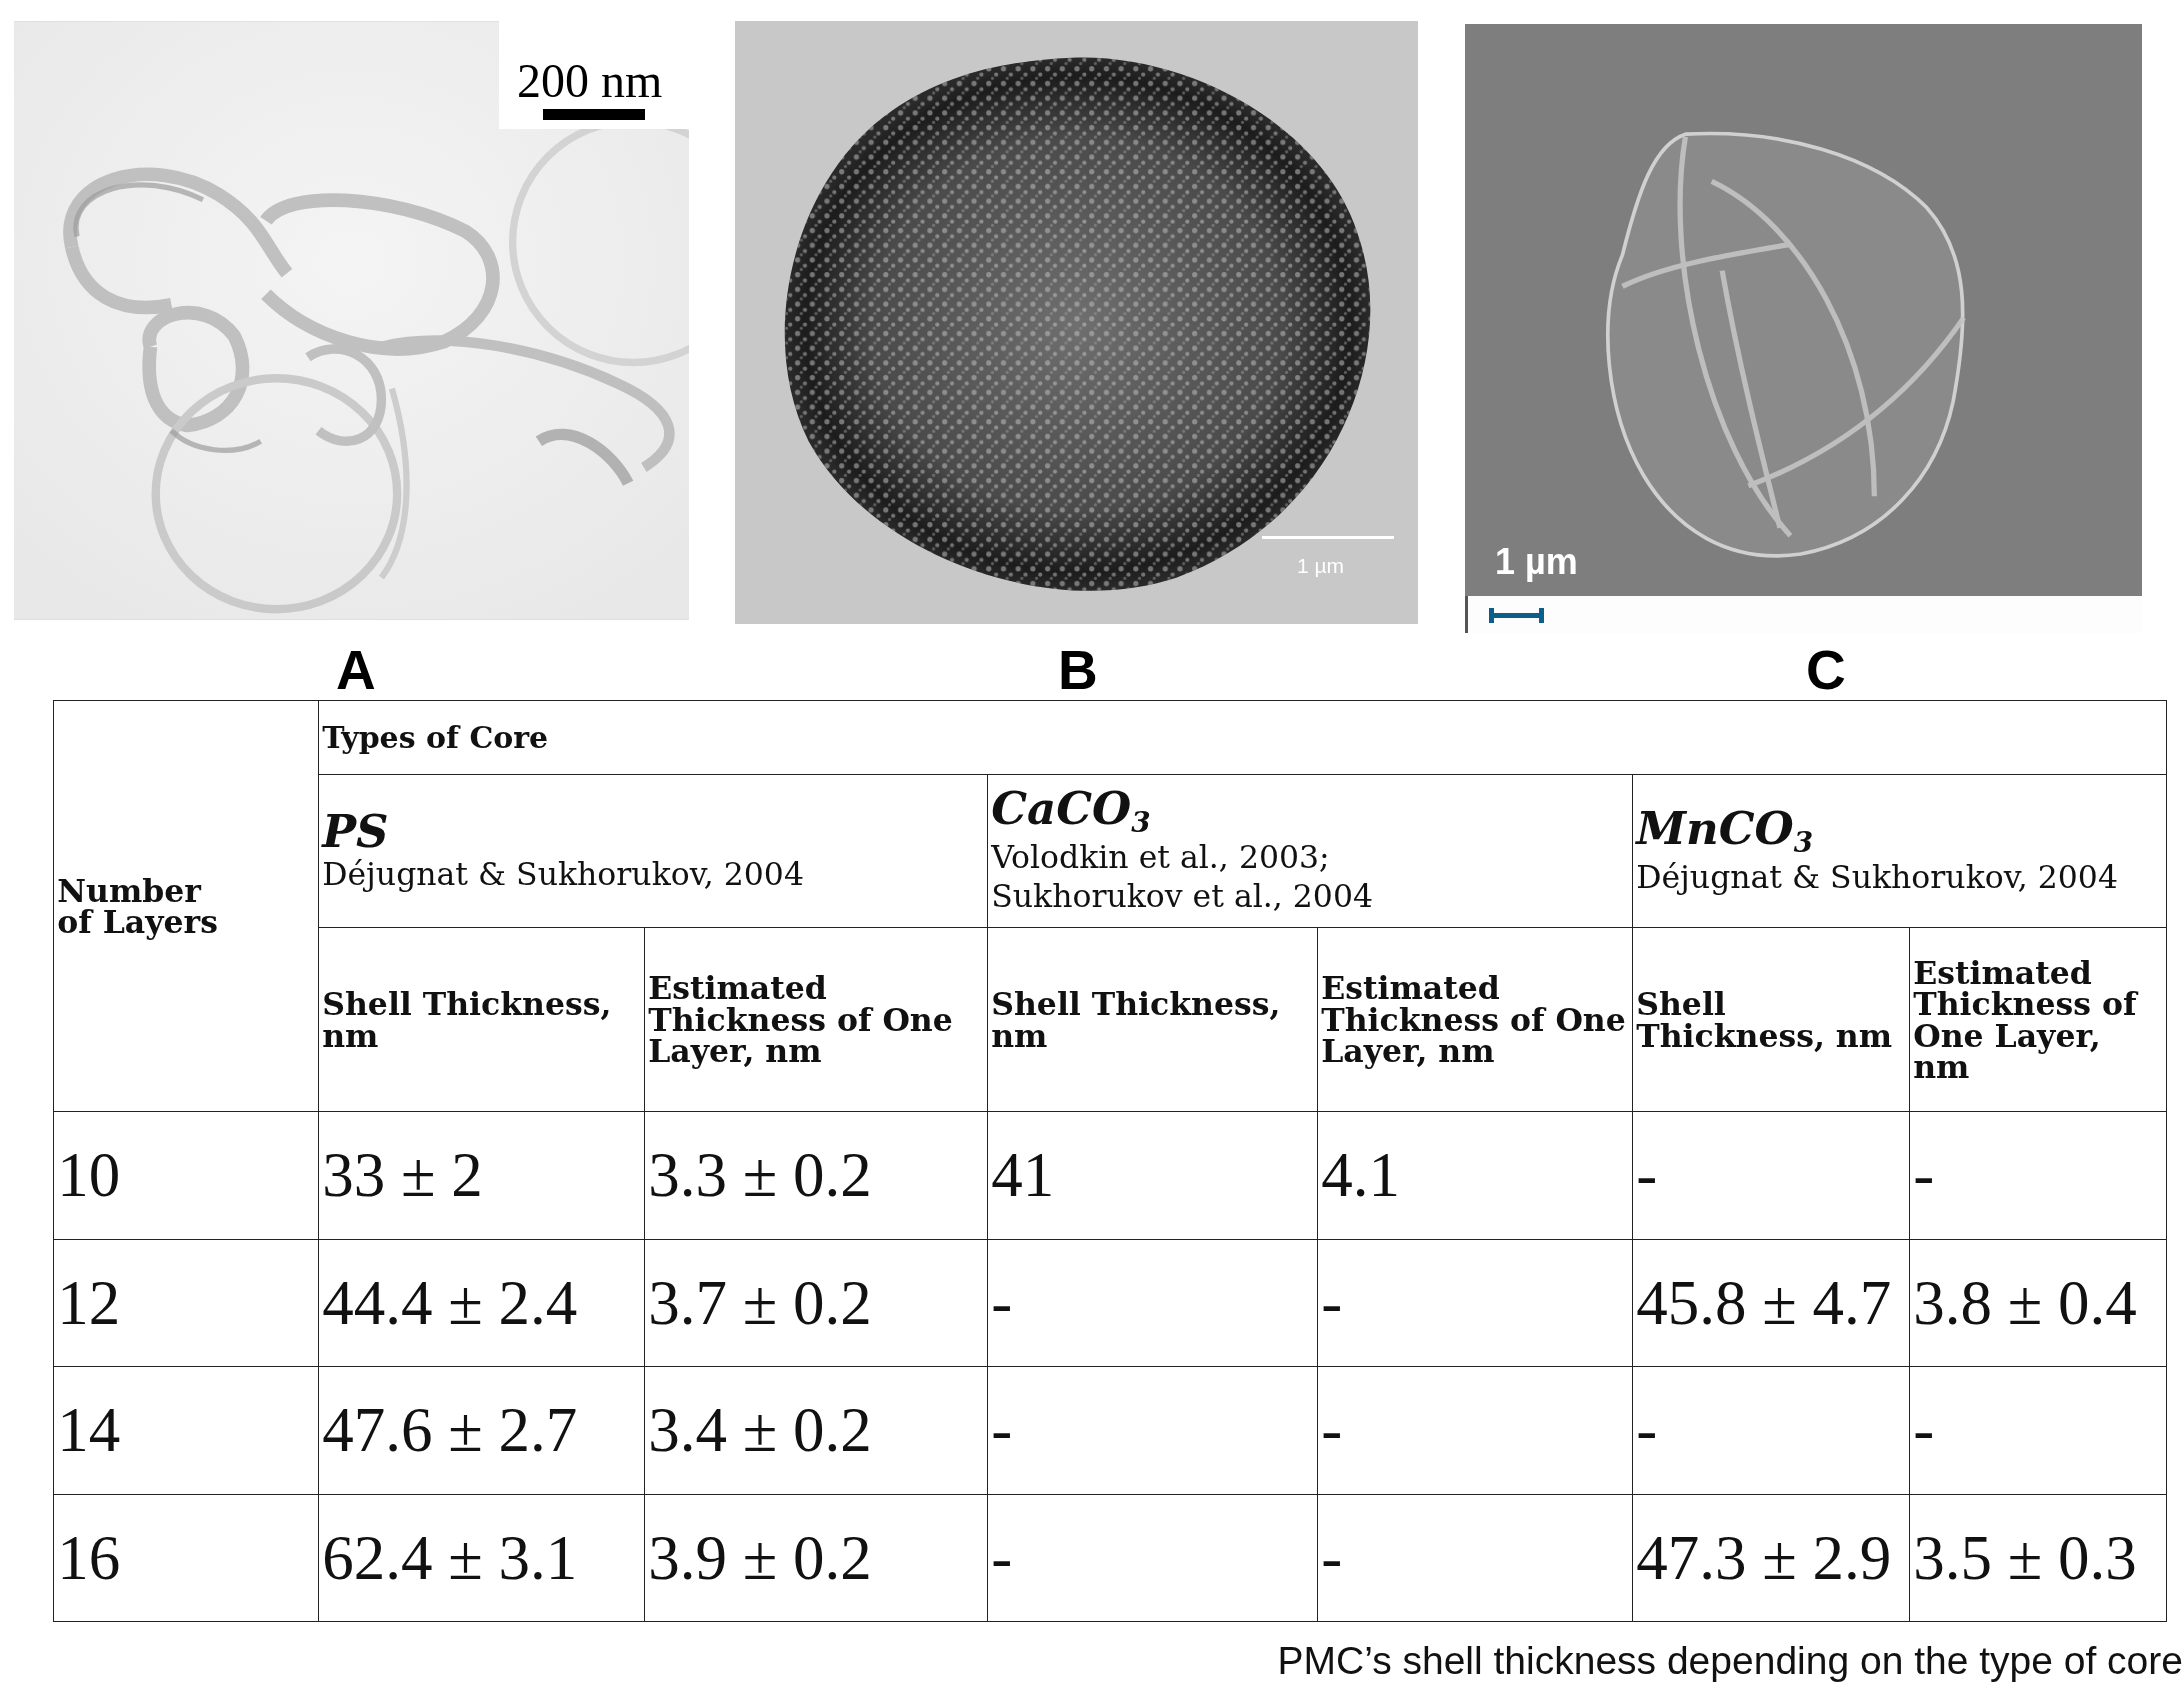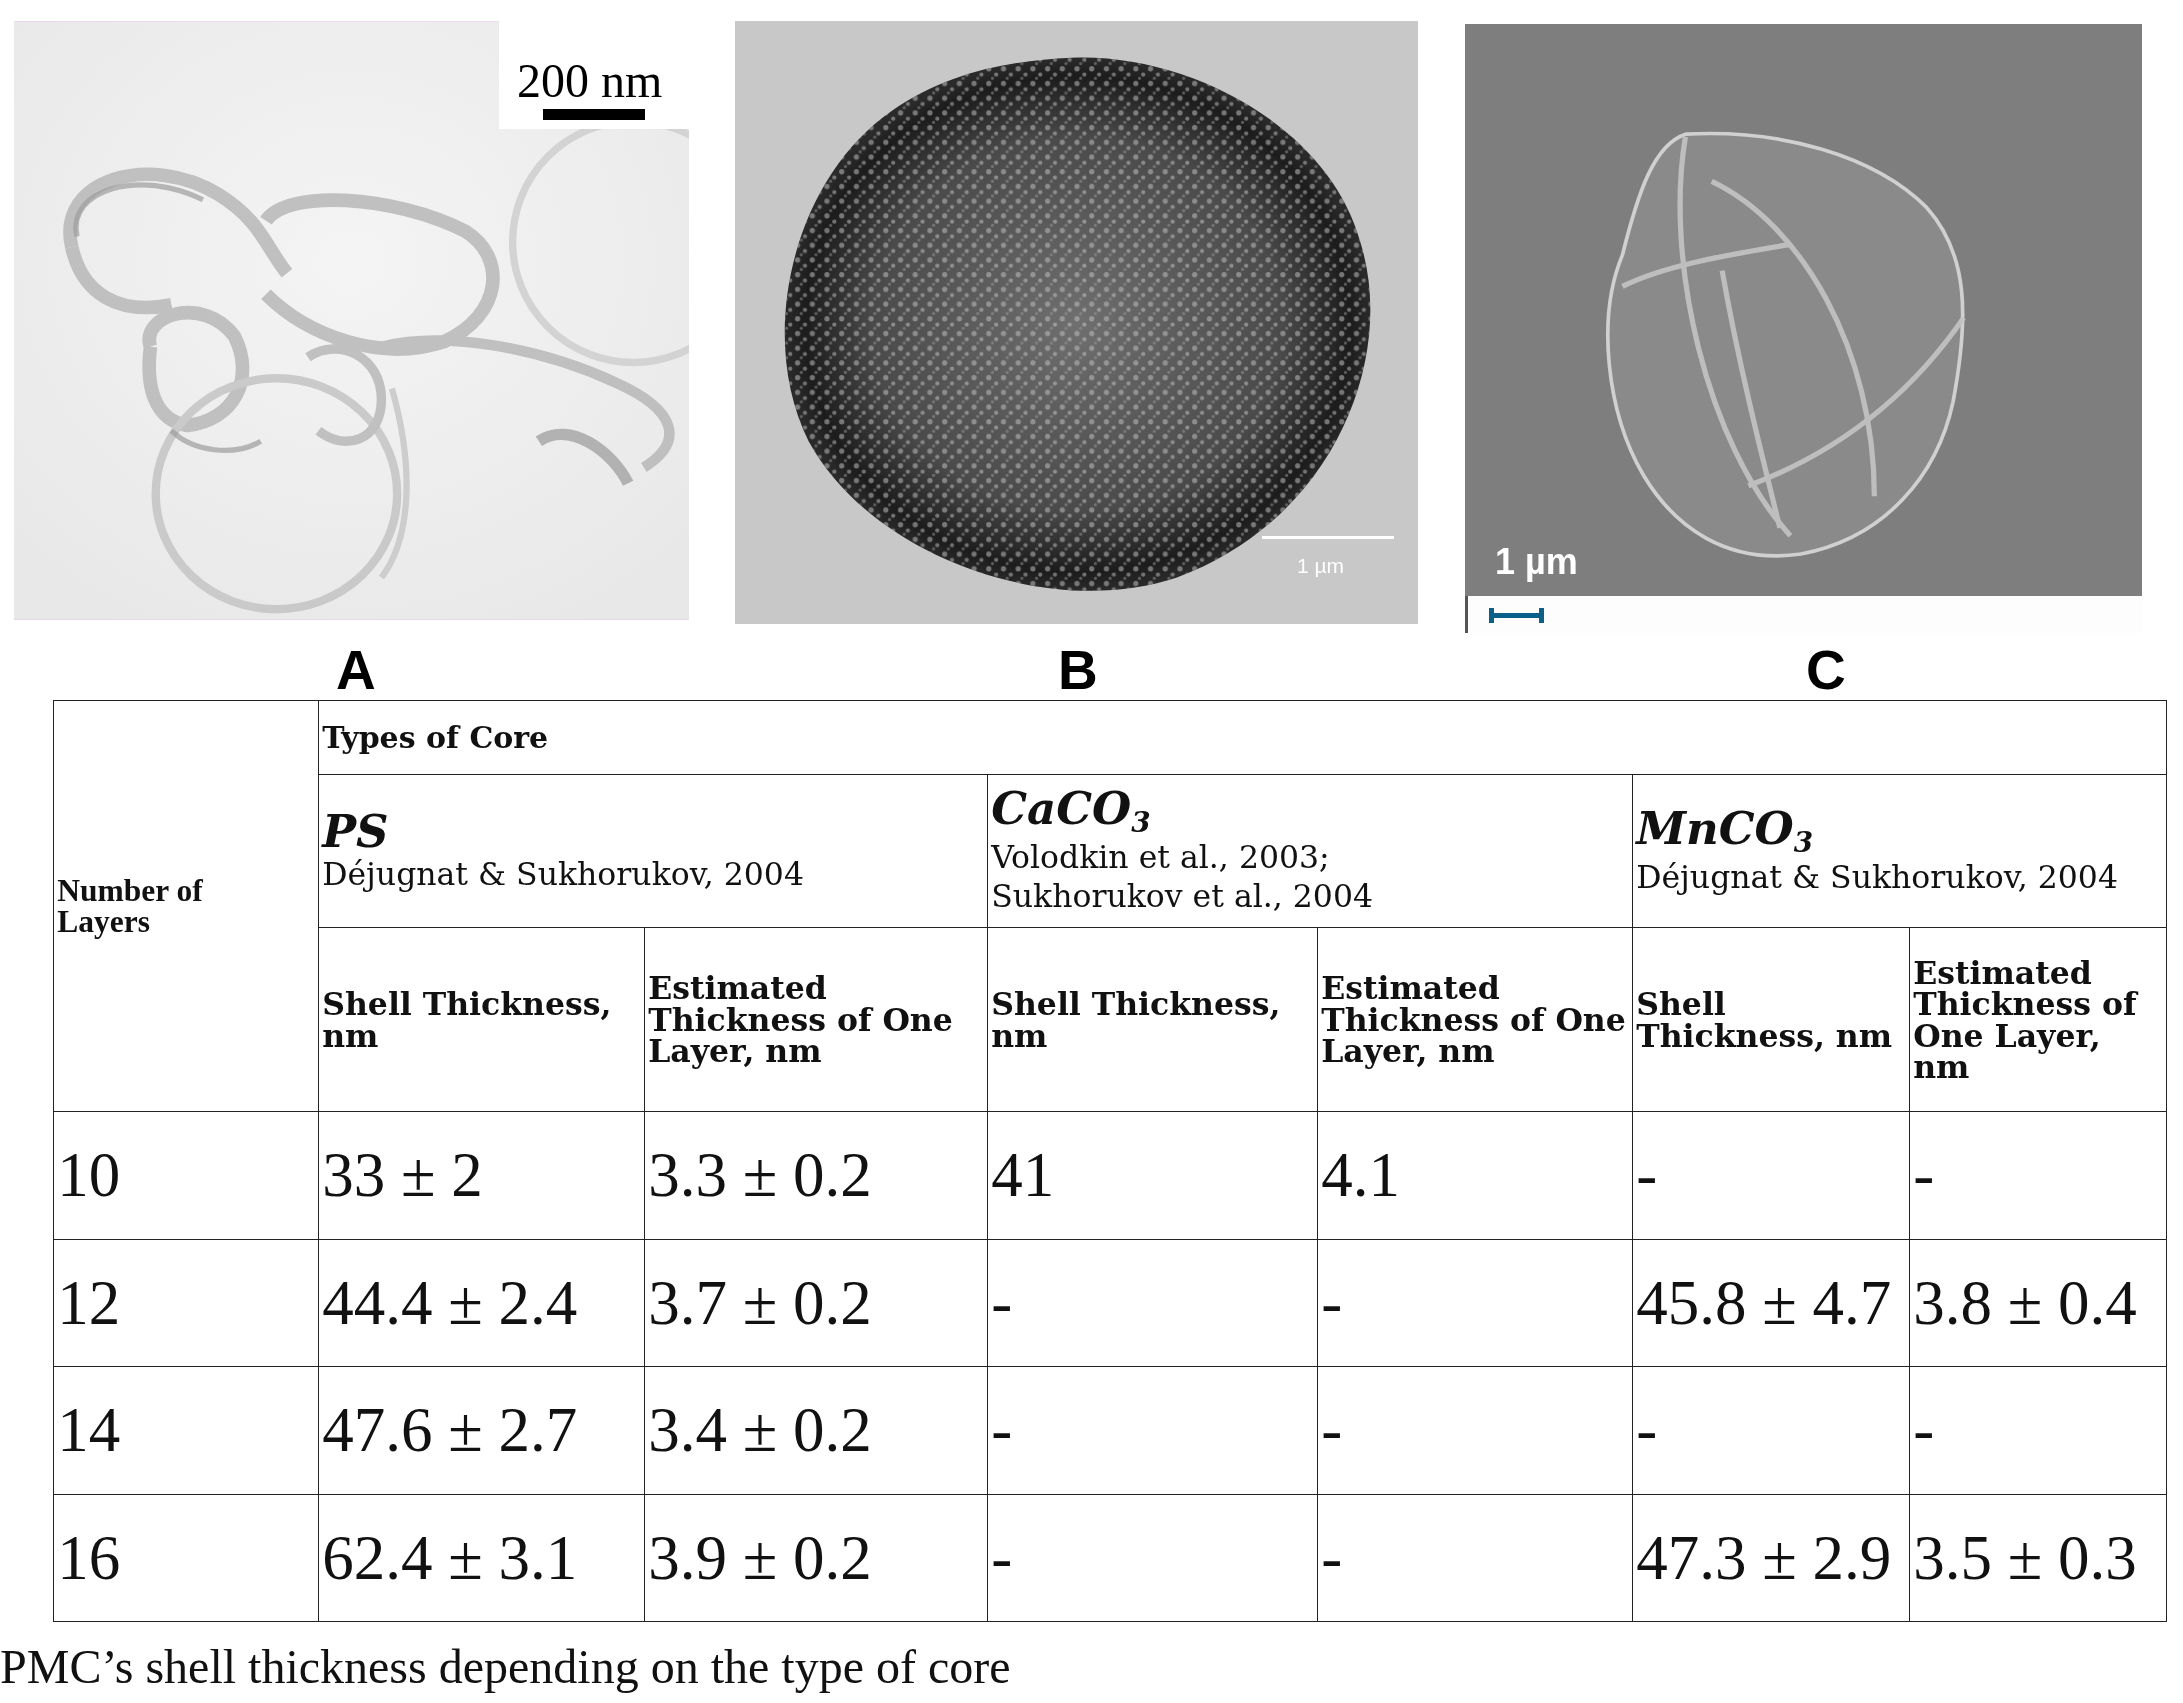--- a/index.html
+++ b/index.html
@@ -28,26 +28,26 @@
 
   .panel-label { position:absolute; top:638px; font-family:"Liberation Sans", sans-serif; font-weight:bold; font-size:55px; color:#000; }
 
   table.data { position:absolute; left:53px; top:700px; width:2112px; border-collapse:collapse; table-layout:fixed; }
   table.data td, table.data th { border:1.6px solid #222; text-align:left; vertical-align:middle; padding:0 3.2px; }
   .hdr-bold { font-family:"DejaVu Serif", serif; font-weight:bold; }
   .types { font-size:30px; height:71px; }
   .core-name { font-size:45px; font-weight:bold; line-height:1.05;font-style:italic; }
   .core-ref { font-size:31.5px; font-weight:normal; line-height:1.25; }
   .sub-h { font-size:31.5px; font-weight:bold; line-height:1.0; }
-  .num-h { font-size:31.5px; font-weight:bold; line-height:1.0;font-family:Liberation Serif, serif; }
+  .num-h { font-size:31.5px; font-weight:bold; line-height:1.0; }
   td.val { font-family:"Liberation Serif", serif; font-size:63px; }
   sub { font-size:0.62em; vertical-align:-0.3em; }
 
-  .caption { position:absolute; left:0; width:2183px; top:1639px; text-align:left;
-             font-family:Liberation Serif, serif; font-size:48px; color:#111; }
+  .caption { position:absolute; left:0; width:2183px; top:1639px; text-align:right;
+             font-family:Liberation Sans, sans-serif; font-size:39px; color:#111; }
 </style>
 </head>
 <body>
 
 <div class="panel" id="panel-a">
   <svg viewBox="0 0 1286 1140">
     <defs>
       <radialGradient id="bgA" cx="50%" cy="40%" r="70%">
         <stop offset="0" stop-color="#f4f4f4"></stop>
           <stop offset="1" stop-color="#e8e8e8"></stop>

